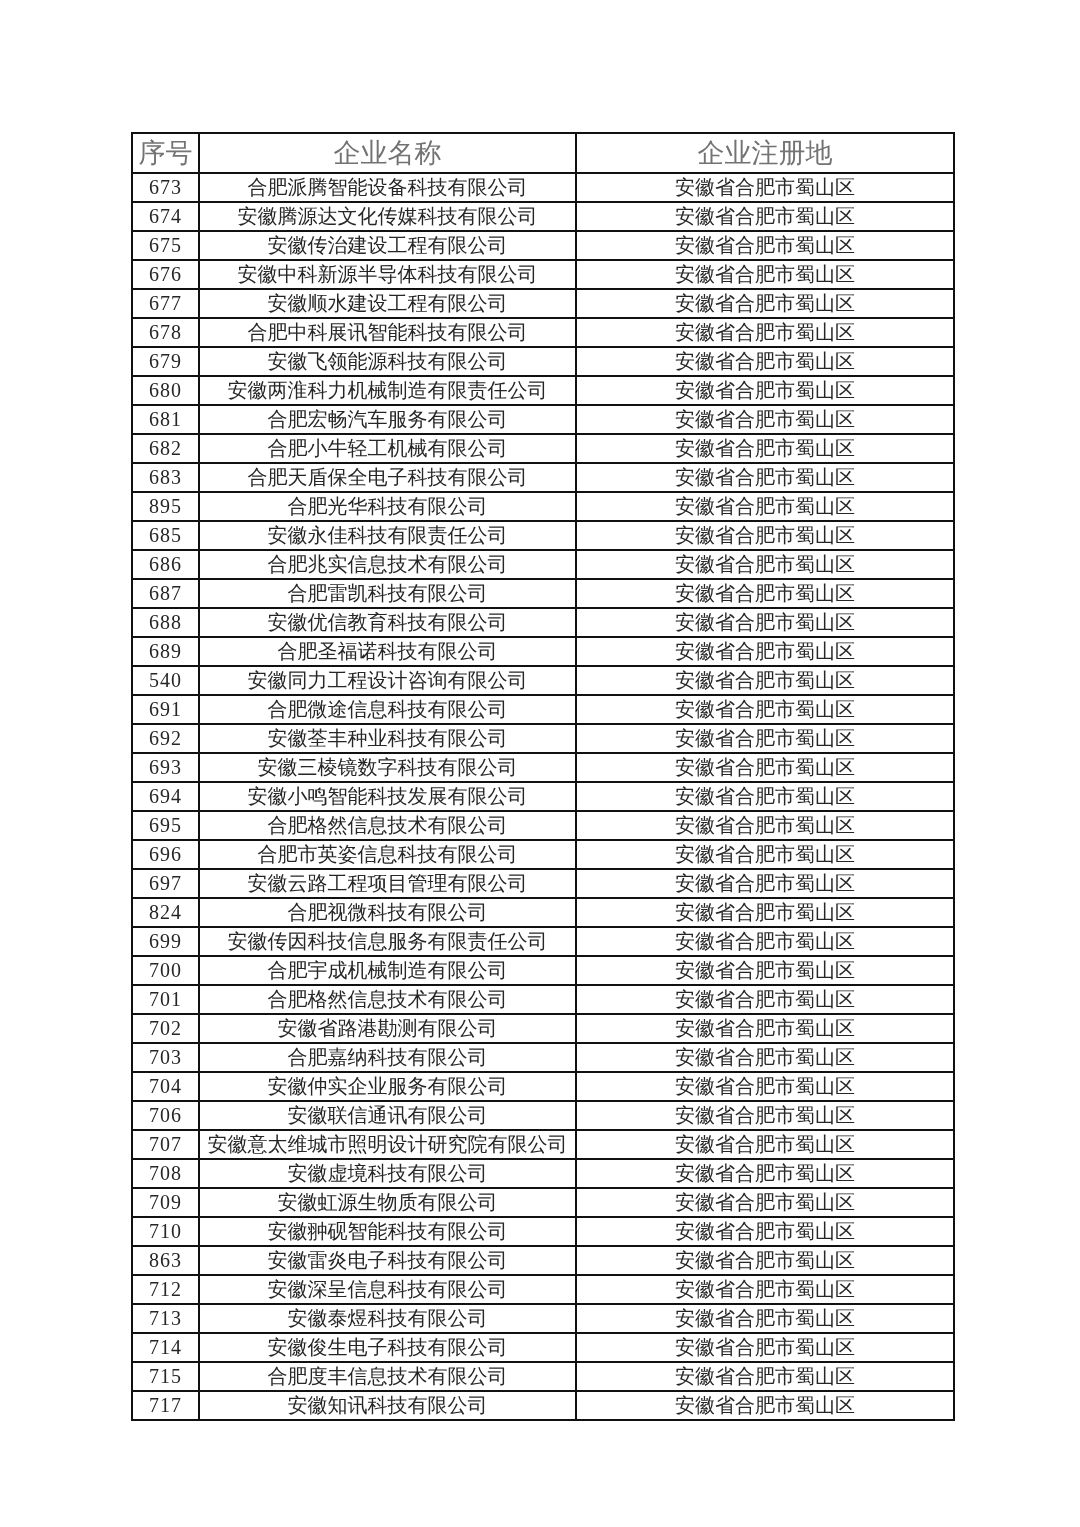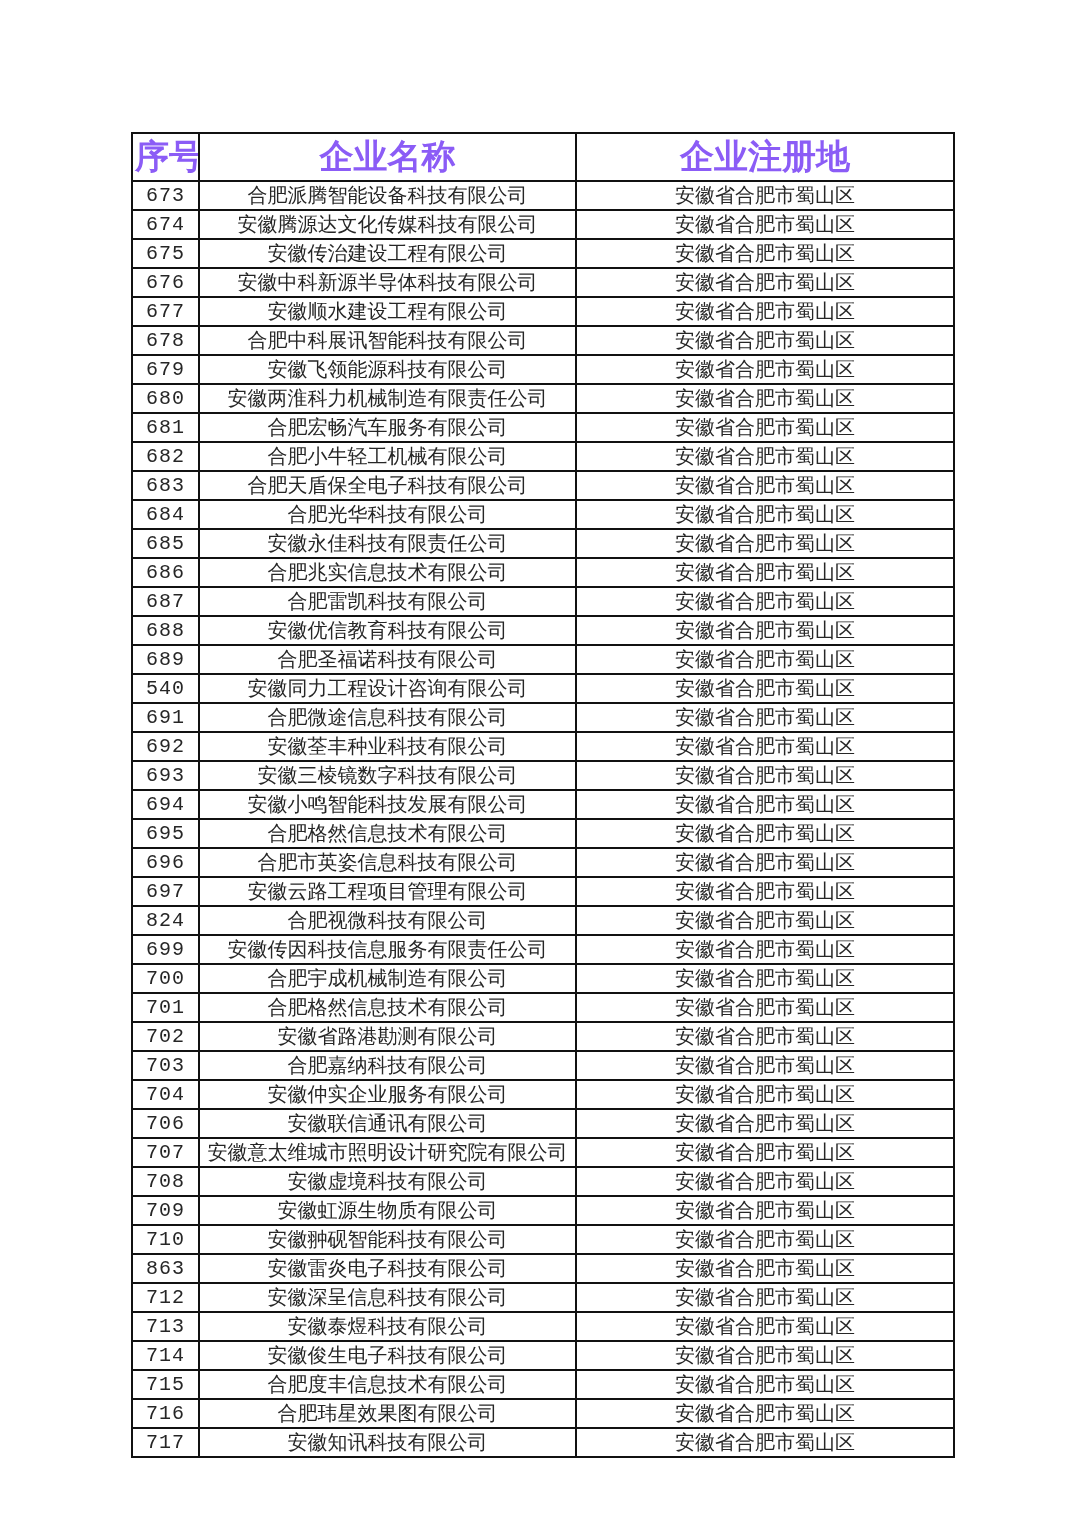--- a/index.html
+++ b/index.html
@@ -33,35 +33,35 @@
   table.company-table td {
     border: 2px solid #111111;
     text-align: center;
     vertical-align: middle;
     padding: 0 2px;
     overflow: hidden;
     white-space: nowrap;
   }
   table.company-table th {
     height: 38px;
-    font-size: 34px;
-    font-weight: bold;
-    color: #8b5cf6;
+    font-size: 27px;
+    font-weight: normal;
+    color: #737373;
   }
   table.company-table td {
     height: 25.2px;
     font-size: 20px;
     font-weight: normal;
     color: #262626;
   }
   col.col-no { width: 67px; }
   col.col-name { width: 377px; }
   col.col-loc { width: 378px; }
   td.cell-no {
-    font-family: Liberation Mono, monospace;
+    font-family: Liberation Serif, serif;
     letter-spacing: 1px;
   }
 </style>
 </head>
 <body>
 
 <div class="page">
   <table class="company-table">
     <colgroup>
       <col class="col-no">
@@ -125,21 +125,21 @@
           <td class="cell-no">682</td>
           <td class="cell-name">合肥小牛轻工机械有限公司</td>
           <td class="cell-loc">安徽省合肥市蜀山区</td>
         </tr>
         <tr>
           <td class="cell-no">683</td>
           <td class="cell-name">合肥天盾保全电子科技有限公司</td>
           <td class="cell-loc">安徽省合肥市蜀山区</td>
         </tr>
         <tr>
-          <td class="cell-no">684</td>
+          <td class="cell-no">895</td>
           <td class="cell-name">合肥光华科技有限公司</td>
           <td class="cell-loc">安徽省合肥市蜀山区</td>
         </tr>
         <tr>
           <td class="cell-no">685</td>
           <td class="cell-name">安徽永佳科技有限责任公司</td>
           <td class="cell-loc">安徽省合肥市蜀山区</td>
         </tr>
         <tr>
           <td class="cell-no">686</td>
@@ -277,25 +277,20 @@
           <td class="cell-loc">安徽省合肥市蜀山区</td>
         </tr>
         <tr>
           <td class="cell-no">714</td>
           <td class="cell-name">安徽俊生电子科技有限公司</td>
           <td class="cell-loc">安徽省合肥市蜀山区</td>
         </tr>
         <tr>
           <td class="cell-no">715</td>
           <td class="cell-name">合肥度丰信息技术有限公司</td>
-          <td class="cell-loc">安徽省合肥市蜀山区</td>
-        </tr>
-        <tr>
-          <td class="cell-no">716</td>
-          <td class="cell-name">合肥玮星效果图有限公司</td>
           <td class="cell-loc">安徽省合肥市蜀山区</td>
         </tr>
         <tr>
           <td class="cell-no">717</td>
           <td class="cell-name">安徽知讯科技有限公司</td>
           <td class="cell-loc">安徽省合肥市蜀山区</td>
         </tr>
       </tbody>
   </table>
 </div>

